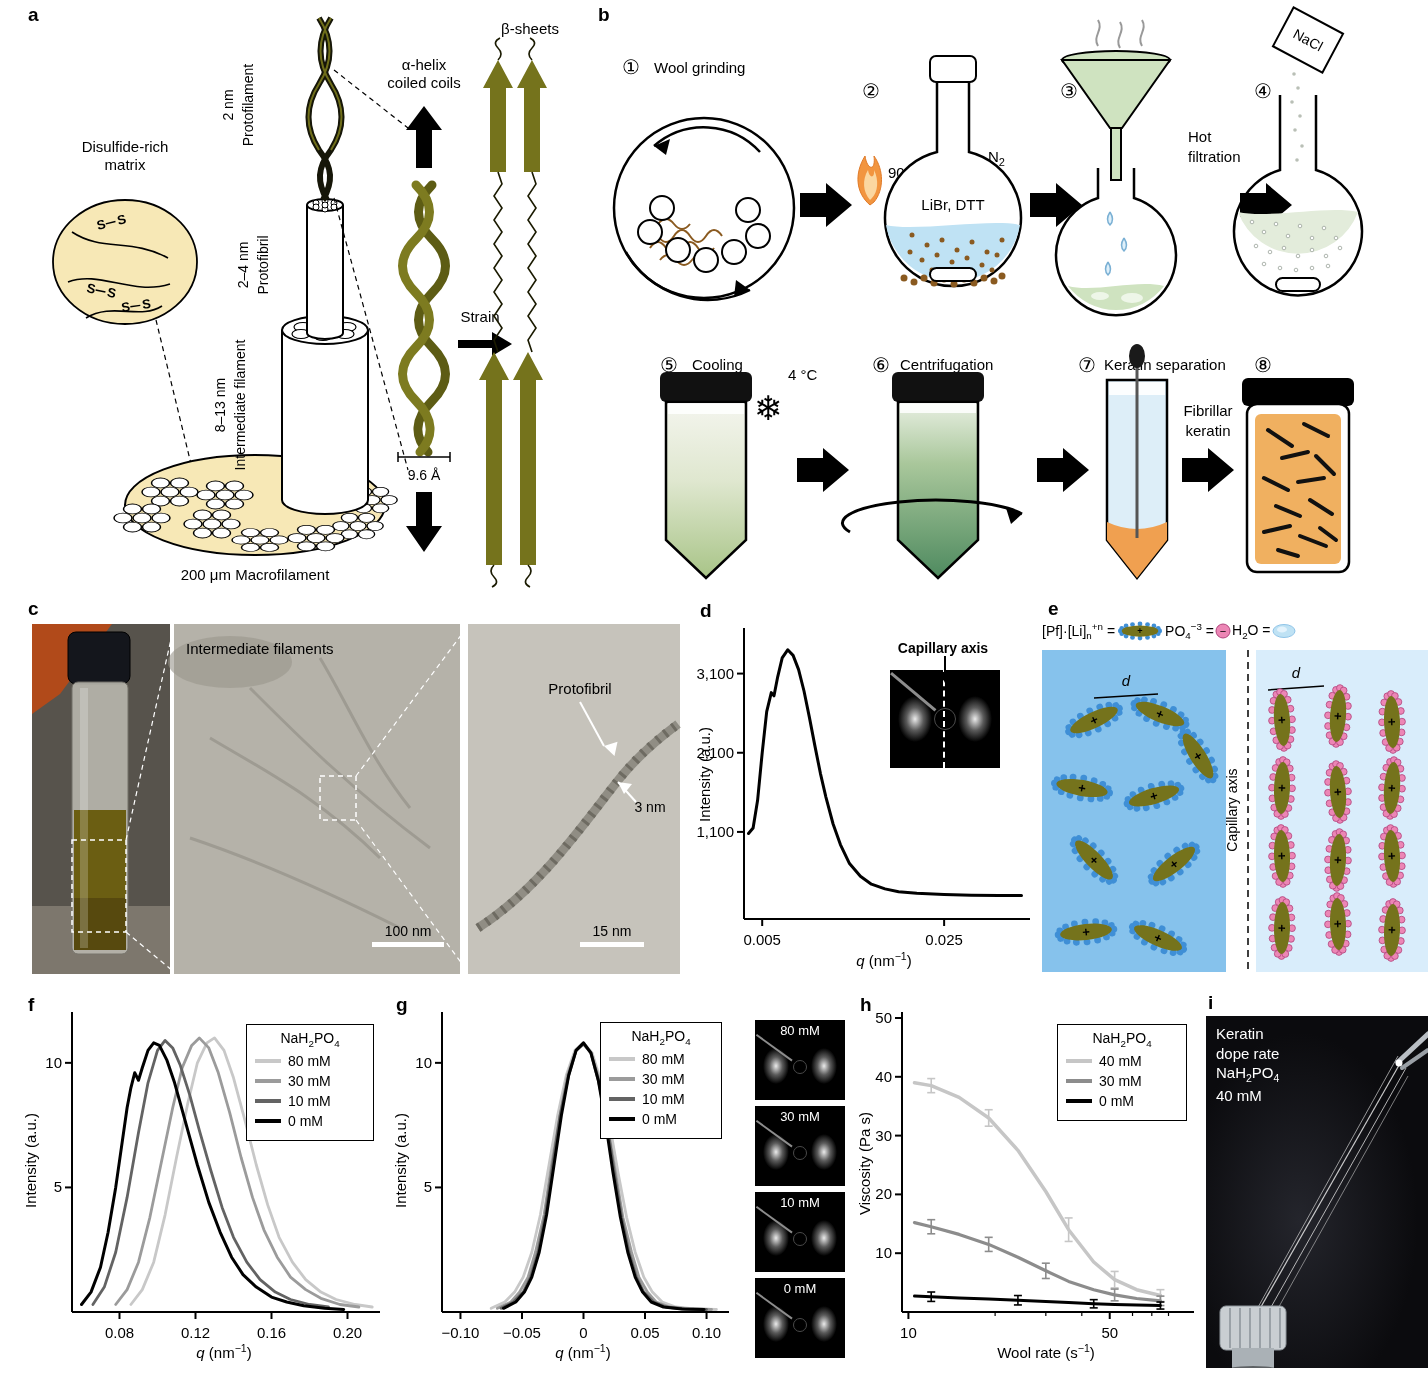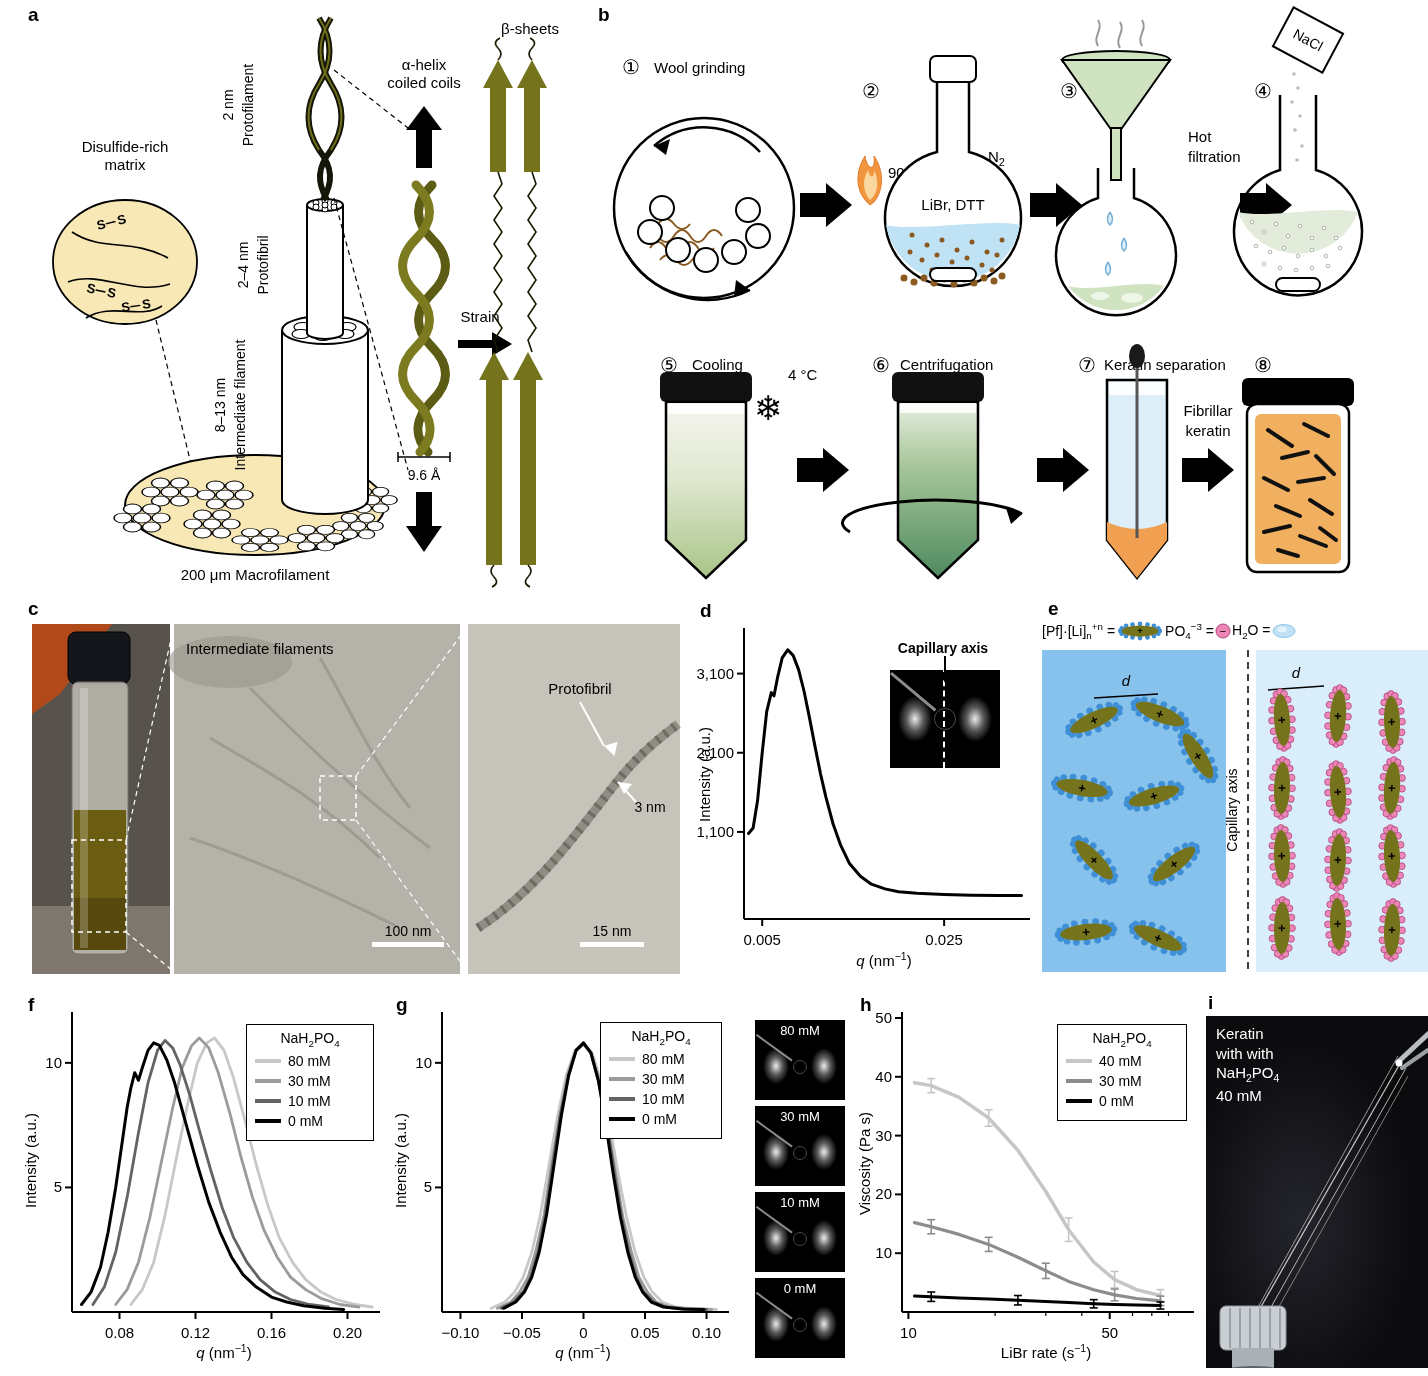--- a/index.html
+++ b/index.html
@@ -723,21 +723,21 @@
       <line x1="161.91643928975435" y1="312.944" x2="169.91643928975435" y2="312.944" stroke="#000000" stroke-width="1.6"></line>
       <line x1="161.91643928975435" y1="303.536" x2="169.91643928975435" y2="303.536" stroke="#000000" stroke-width="1.6"></line>
       <line x1="241.72997250483382" y1="315.884" x2="241.72997250483382" y2="307.652" stroke="#000000" stroke-width="1.6"></line>
       <line x1="237.72997250483382" y1="315.884" x2="245.72997250483382" y2="315.884" stroke="#000000" stroke-width="1.6"></line>
       <line x1="237.72997250483382" y1="307.652" x2="245.72997250483382" y2="307.652" stroke="#000000" stroke-width="1.6"></line>
       <line x1="308.43324553362146" y1="317.06" x2="308.43324553362146" y2="310.004" stroke="#000000" stroke-width="1.6"></line>
       <line x1="304.43324553362146" y1="317.06" x2="312.43324553362146" y2="317.06" stroke="#000000" stroke-width="1.6"></line>
       <line x1="304.43324553362146" y1="310.004" x2="312.43324553362146" y2="310.004" stroke="#000000" stroke-width="1.6"></line>
     </svg>
   <div class="ylab" style="left:-48px;top:163px;width:120px">Viscosity (Pa s)</div>
-  <div class="xlab" style="left:124px;top:350px;width:140px"><span>LiBr rate (s</span><sup>−1</sup><span>)</span></div>
+  <div class="xlab" style="left:124px;top:350px;width:140px"><span>Wool rate (s</span><sup>−1</sup><span>)</span></div>
   <div class="legend" style="left:205px;top:32px;width:130px">
     <div class="lt"><span>NaH</span><sub>2</sub><span>PO</span><sub>4</sub></div>
     <div class="lrow">
         <div class="lsw" style="background: rgb(198, 198, 198);"></div>
         <span>40 mM</span>
       </div>
     <div class="lrow">
         <div class="lsw" style="background: rgb(140, 140, 140);"></div>
         <span>30 mM</span>
       </div>
@@ -746,21 +746,21 @@
         <span>0 mM</span>
       </div>
   </div>
 </div>
 
 <div class="panel" id="panel-i" style="left:1206px;top:992px;width:222px;height:384px">
   <div class="plabel" style="left:2px;top:0">i</div>
   <div class="iphoto" style="left:0;top:24px;width:222px;height:352px">
     <div class="itext">
       <div>Keratin</div>
-      <div>with with</div>
+      <div>dope rate</div>
       <div><span>NaH</span><sub>2</sub><span>PO</span><sub>4</sub></div>
       <div>40 mM</div>
     </div>
     <svg width="222" height="352">
       <line x1="52" y1="296" x2="196" y2="44" stroke="#e9e9e9" stroke-width="1.2" opacity="0.85"></line>
       <line x1="60" y1="300" x2="200" y2="52" stroke="#dcdcdc" stroke-width="1" opacity="0.8"></line>
       <line x1="46" y1="302" x2="192" y2="40" stroke="#d0d0d0" stroke-width="1" opacity="0.7"></line>
       <line x1="70" y1="296" x2="202" y2="60" stroke="#c6c6c6" stroke-width="1" opacity="0.6"></line>
       <line x1="222" y1="18" x2="192" y2="46" stroke="#b9bec4" stroke-width="5" stroke-linecap="round"></line>
       <line x1="222" y1="34" x2="196" y2="52" stroke="#9aa0a6" stroke-width="4" stroke-linecap="round"></line>

